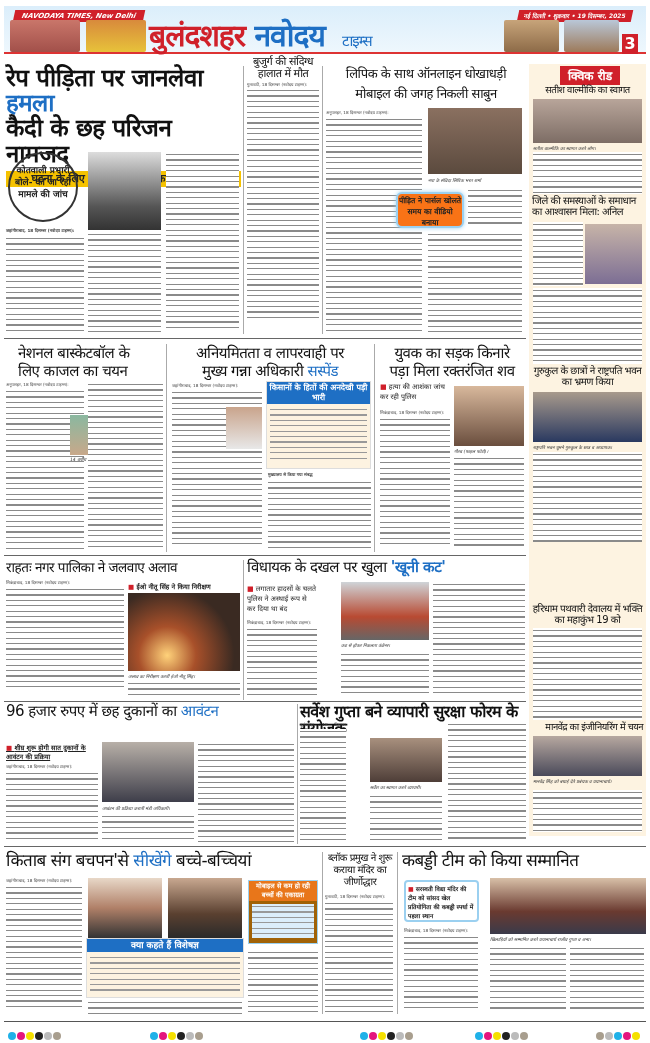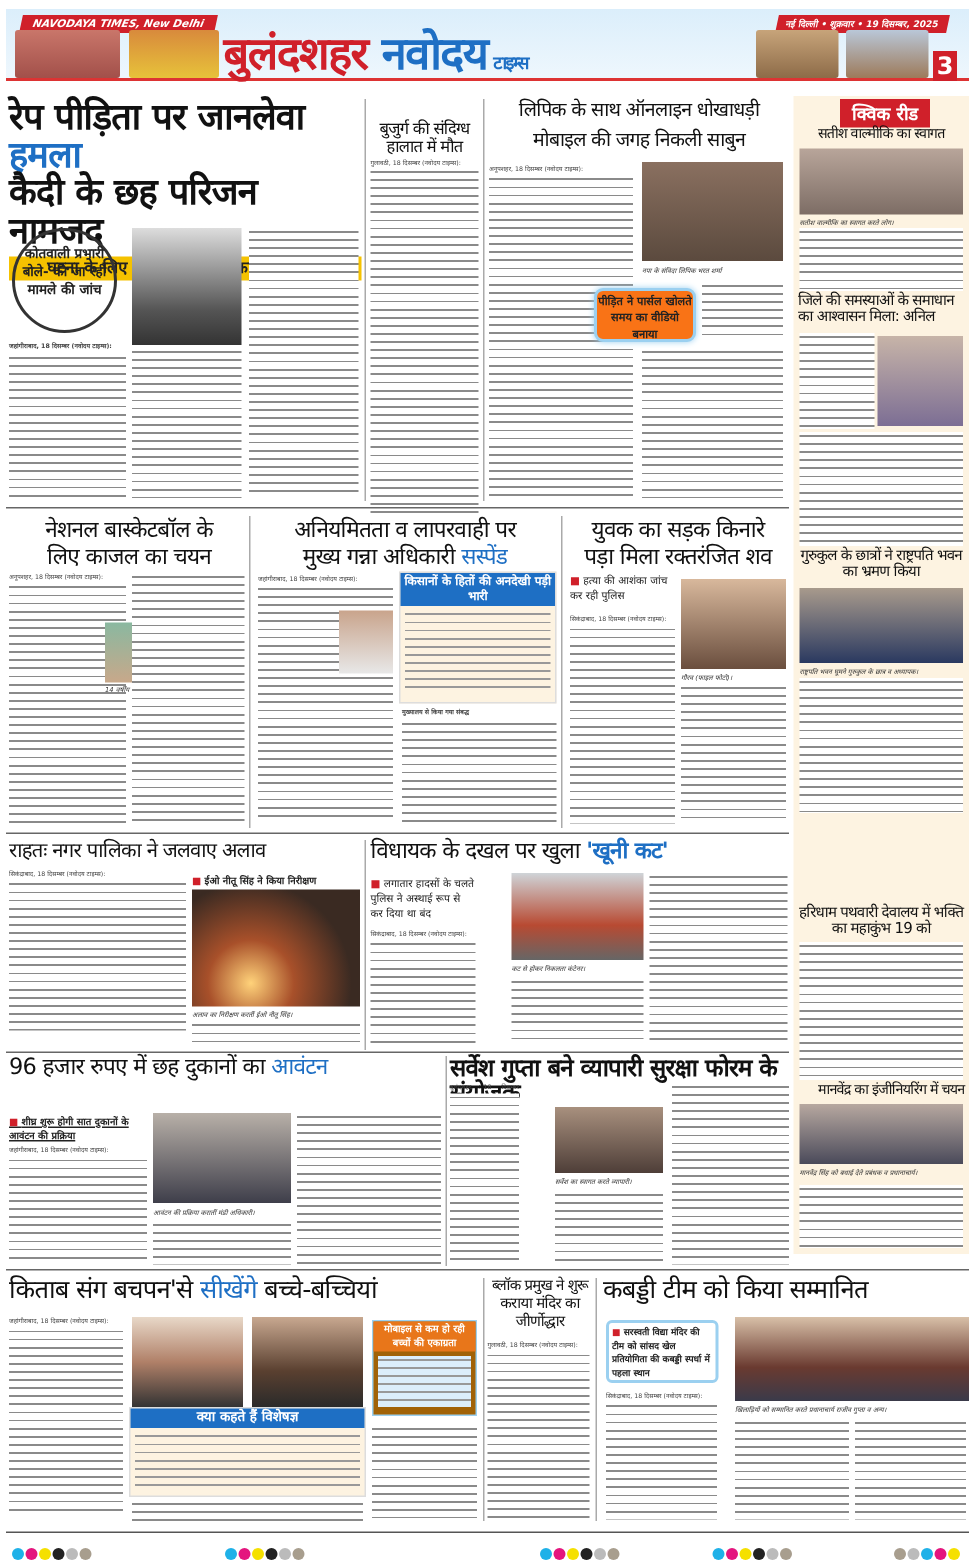--- a/index.html
+++ b/index.html
@@ -4,21 +4,21 @@
 <style>
 *{box-sizing:border-box;margin:0;padding:0}
 body{width:650px;height:1043px;background:#fff;font-family:"DejaVu Sans",sans-serif;position:relative;overflow:hidden;color:#222}
 .abs{position:absolute}
 .mast{left:4px;top:6px;width:642px;height:48px;background:linear-gradient(#dbeefb,#eef7fd);border-bottom:2px solid #d33}
 .mast-brand{left:10px;top:4px;background:#d0202a;color:#fff;font-size:7px;font-style:italic;font-weight:bold;padding:2px 8px;transform:skewX(-12deg)}
 .mast-date{right:14px;top:4px;background:#d0202a;color:#fff;font-size:6px;font-weight:bold;padding:2px 6px;transform:skewX(-12deg)}
 .mast-pic{top:14px;height:32px;border-radius:2px}
 .mast-title{left:145px;top:8px;font-size:30px;font-weight:bold;letter-spacing:-1px}
 .t-red{color:#d0202a}.t-blue{color:#1e6fc4}
-.mast-sub{font-size:12px;color:#1e6fc4;font-weight:bold;margin-left:4px}
+.mast-sub{font-size:15px;color:#1e6fc4;font-weight:normal;margin-left:17px}
 .pageno{right:8px;top:28px;background:#d0202a;color:#fff;font-weight:bold;font-size:16px;width:16px;height:20px;text-align:center;line-height:20px}
 .hl{font-weight:bold;color:#111;line-height:1.05;letter-spacing:-.5px}
 .txt{font-size:4.2px;line-height:6px;color:#444;text-align:justify}
 .lines{background:repeating-linear-gradient(#fff 0 2px,#8a8a8a 2px 3.2px,#fff 3.2px 5.4px)}
 .photo{background:#888}
 .cap{font-size:4.5px;color:#333;font-style:italic}
 .bar{background:#f5c200}
 .bullet{color:#d0202a}
 .vrule{width:1px;background:#aaa}
 .hrule{height:1px;background:#666}
@@ -50,21 +50,21 @@
   <div class="bar" style="margin-top:4px;height:16px;font-size:11px;font-weight:bold;color:#222;text-align:center;line-height:16px">घटना के लिए उम्रकैद की सजा काट रहा युवक</div>
 </div>
 <div class="abs" style="left:8px;top:152px;width:70px;height:70px;border:2px solid #333;border-radius:50%;font-size:9px;font-weight:bold;text-align:center;padding-top:10px;line-height:12px">कोतवाली प्रभारी बोले- की जा रही मामले की जांच</div>
 <div class="abs txt" style="left:6px;top:228px;width:78px;font-weight:bold">जहांगीराबाद, 18 दिसम्बर (नवोदय टाइम्स):</div>
 <div class="abs lines" style="left:6px;top:236px;width:78px;height:96px"></div>
 <div class="abs photo" style="left:88px;top:152px;width:73px;height:78px;background:linear-gradient(#ddd,#555 70%,#333)"></div>
 <div class="abs lines" style="left:88px;top:232px;width:73px;height:100px"></div>
 <div class="abs lines" style="left:166px;top:152px;width:73px;height:180px"></div>
 <div class="abs vrule" style="left:243px;top:66px;height:268px"></div>
 
-<div class="abs" style="left:247px;top:80px;width:72px">
+<div class="abs" style="left:247px;top:56px;width:72px">
   <div class="hl" style="font-size:11px;font-weight:normal;text-align:center">बुजुर्ग की संदिग्ध हालात में मौत</div>
   <div class="txt" style="margin-top:3px">गुलावठी, 18 दिसम्बर (नवोदय टाइम्स):</div>
   <div class="lines" style="height:230px"></div>
 </div>
 <div class="abs vrule" style="left:322px;top:66px;height:268px"></div>
 
 <div class="abs" style="left:326px;top:64px;width:200px">
   <div class="hl" style="font-size:13px;font-weight:normal;text-align:center;line-height:20px">
     <span>लिपिक के साथ ऑनलाइन धोखाधड़ी</span><br><span>मोबाइल की जगह निकली साबुन</span>
   </div>
@@ -93,21 +93,21 @@
 <div class="abs lines" style="left:533px;top:452px;width:109px;height:90px"></div>
 <div class="abs hl" style="left:532px;top:604px;width:111px;font-size:10px;font-weight:normal;text-align:center">हरिधाम पथवारी देवालय में भक्ति का महाकुंभ 19 को</div>
 <div class="abs lines" style="left:533px;top:628px;width:109px;height:92px"></div>
 <div class="abs hl" style="left:532px;top:722px;width:111px;font-size:9.5px;font-weight:normal;text-align:right">मानवेंद्र का इंजीनियरिंग में चयन</div>
 <div class="abs photo" style="left:533px;top:736px;width:109px;height:40px;background:linear-gradient(#b7a8a0,#4a4a5a)"></div>
 <div class="abs cap" style="left:533px;top:778px;width:109px">मानवेंद्र सिंह को बधाई देते प्रबंधक व प्रधानाचार्य।</div>
 <div class="abs lines" style="left:533px;top:790px;width:109px;height:42px"></div>
 
 <div class="abs hrule" style="left:4px;top:338px;width:522px"></div>
 
-<div class="abs hl" style="left:6px;top:344px;width:160px;font-size:15px;text-align:center;font-weight:normal;line-height:18px">
+<div class="abs hl" style="left:18px;top:344px;width:160px;font-size:15px;font-weight:normal;line-height:18px">
   <span>नेशनल बास्केटबॉल के</span><br><span>लिए काजल का चयन</span>
 </div>
 <div class="abs txt" style="left:6px;top:382px;width:78px">अनूपशहर, 18 दिसम्बर (नवोदय टाइम्स):</div>
 <div class="abs lines" style="left:6px;top:389px;width:78px;height:160px"></div>
 <div class="abs photo" style="left:70px;top:415px;width:34px;height:40px;background:linear-gradient(#8ab8a0,#c8a88a)"></div>
 <div class="abs cap" style="left:70px;top:456px;width:40px">14 वर्षीय काजल</div>
 <div class="abs lines" style="left:88px;top:382px;width:75px;height:167px"></div>
 <div class="abs vrule" style="left:166px;top:344px;height:208px"></div>
 
 <div class="abs hl" style="left:170px;top:344px;width:200px;font-size:15px;text-align:center;font-weight:normal;line-height:18px">

